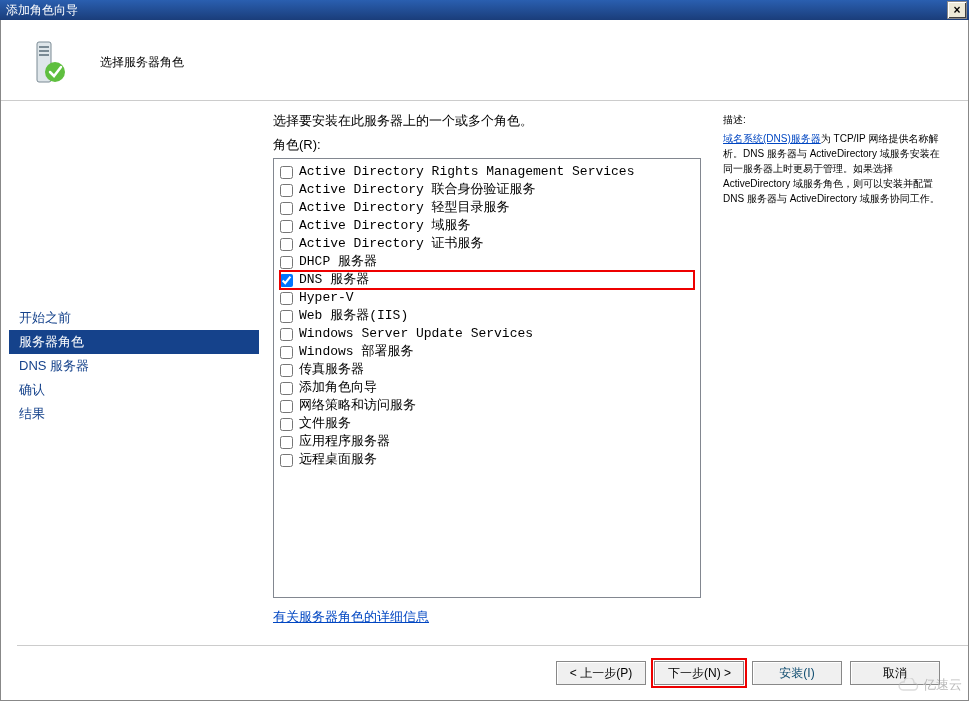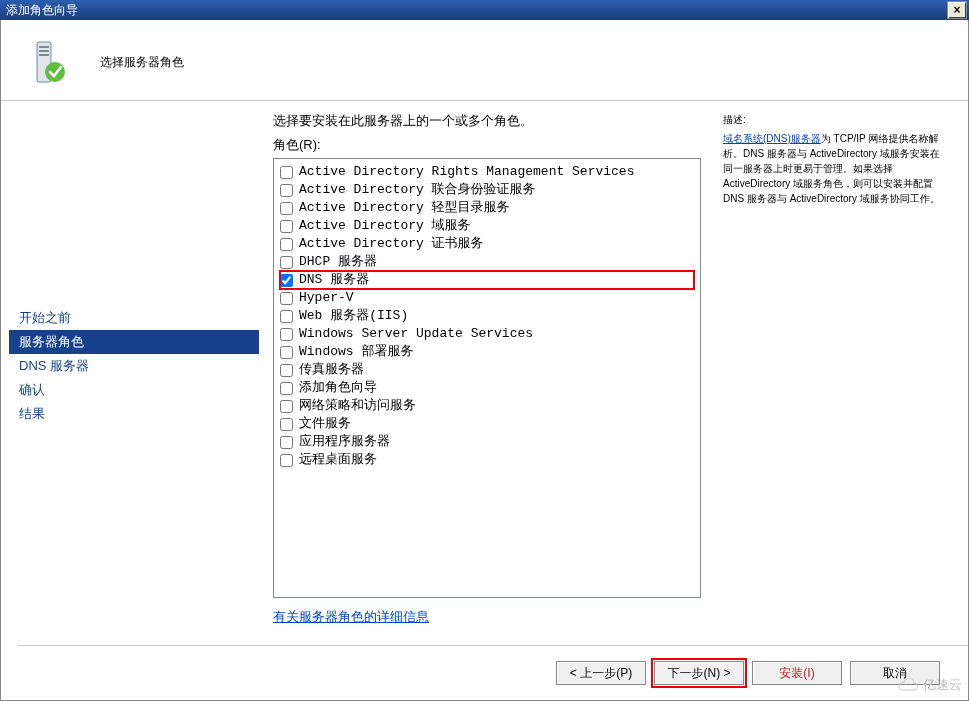--- a/index.html
+++ b/index.html
@@ -163,26 +163,27 @@
     min-width: 90px;
     height: 24px;
     font-size: 12px;
     background: #f0f0f0;
     border: 1px solid #888;
     box-shadow: inset 1px 1px #fff;
     cursor: pointer;
     padding: 0 12px;
   }
   .btn:disabled {
-    color: #b91c1c;
+    color: #0c4a6e;
     cursor: default;
   }
   .btn.hl {
     outline: 2px solid #e00;
     outline-offset: 1px;
+    text-align: right;
   }
   .watermark {
     position: absolute;
     right: 6px;
     bottom: 6px;
     font-size: 13px;
     color: #bbb;
     display: flex;
     align-items: center;
     gap: 4px;

